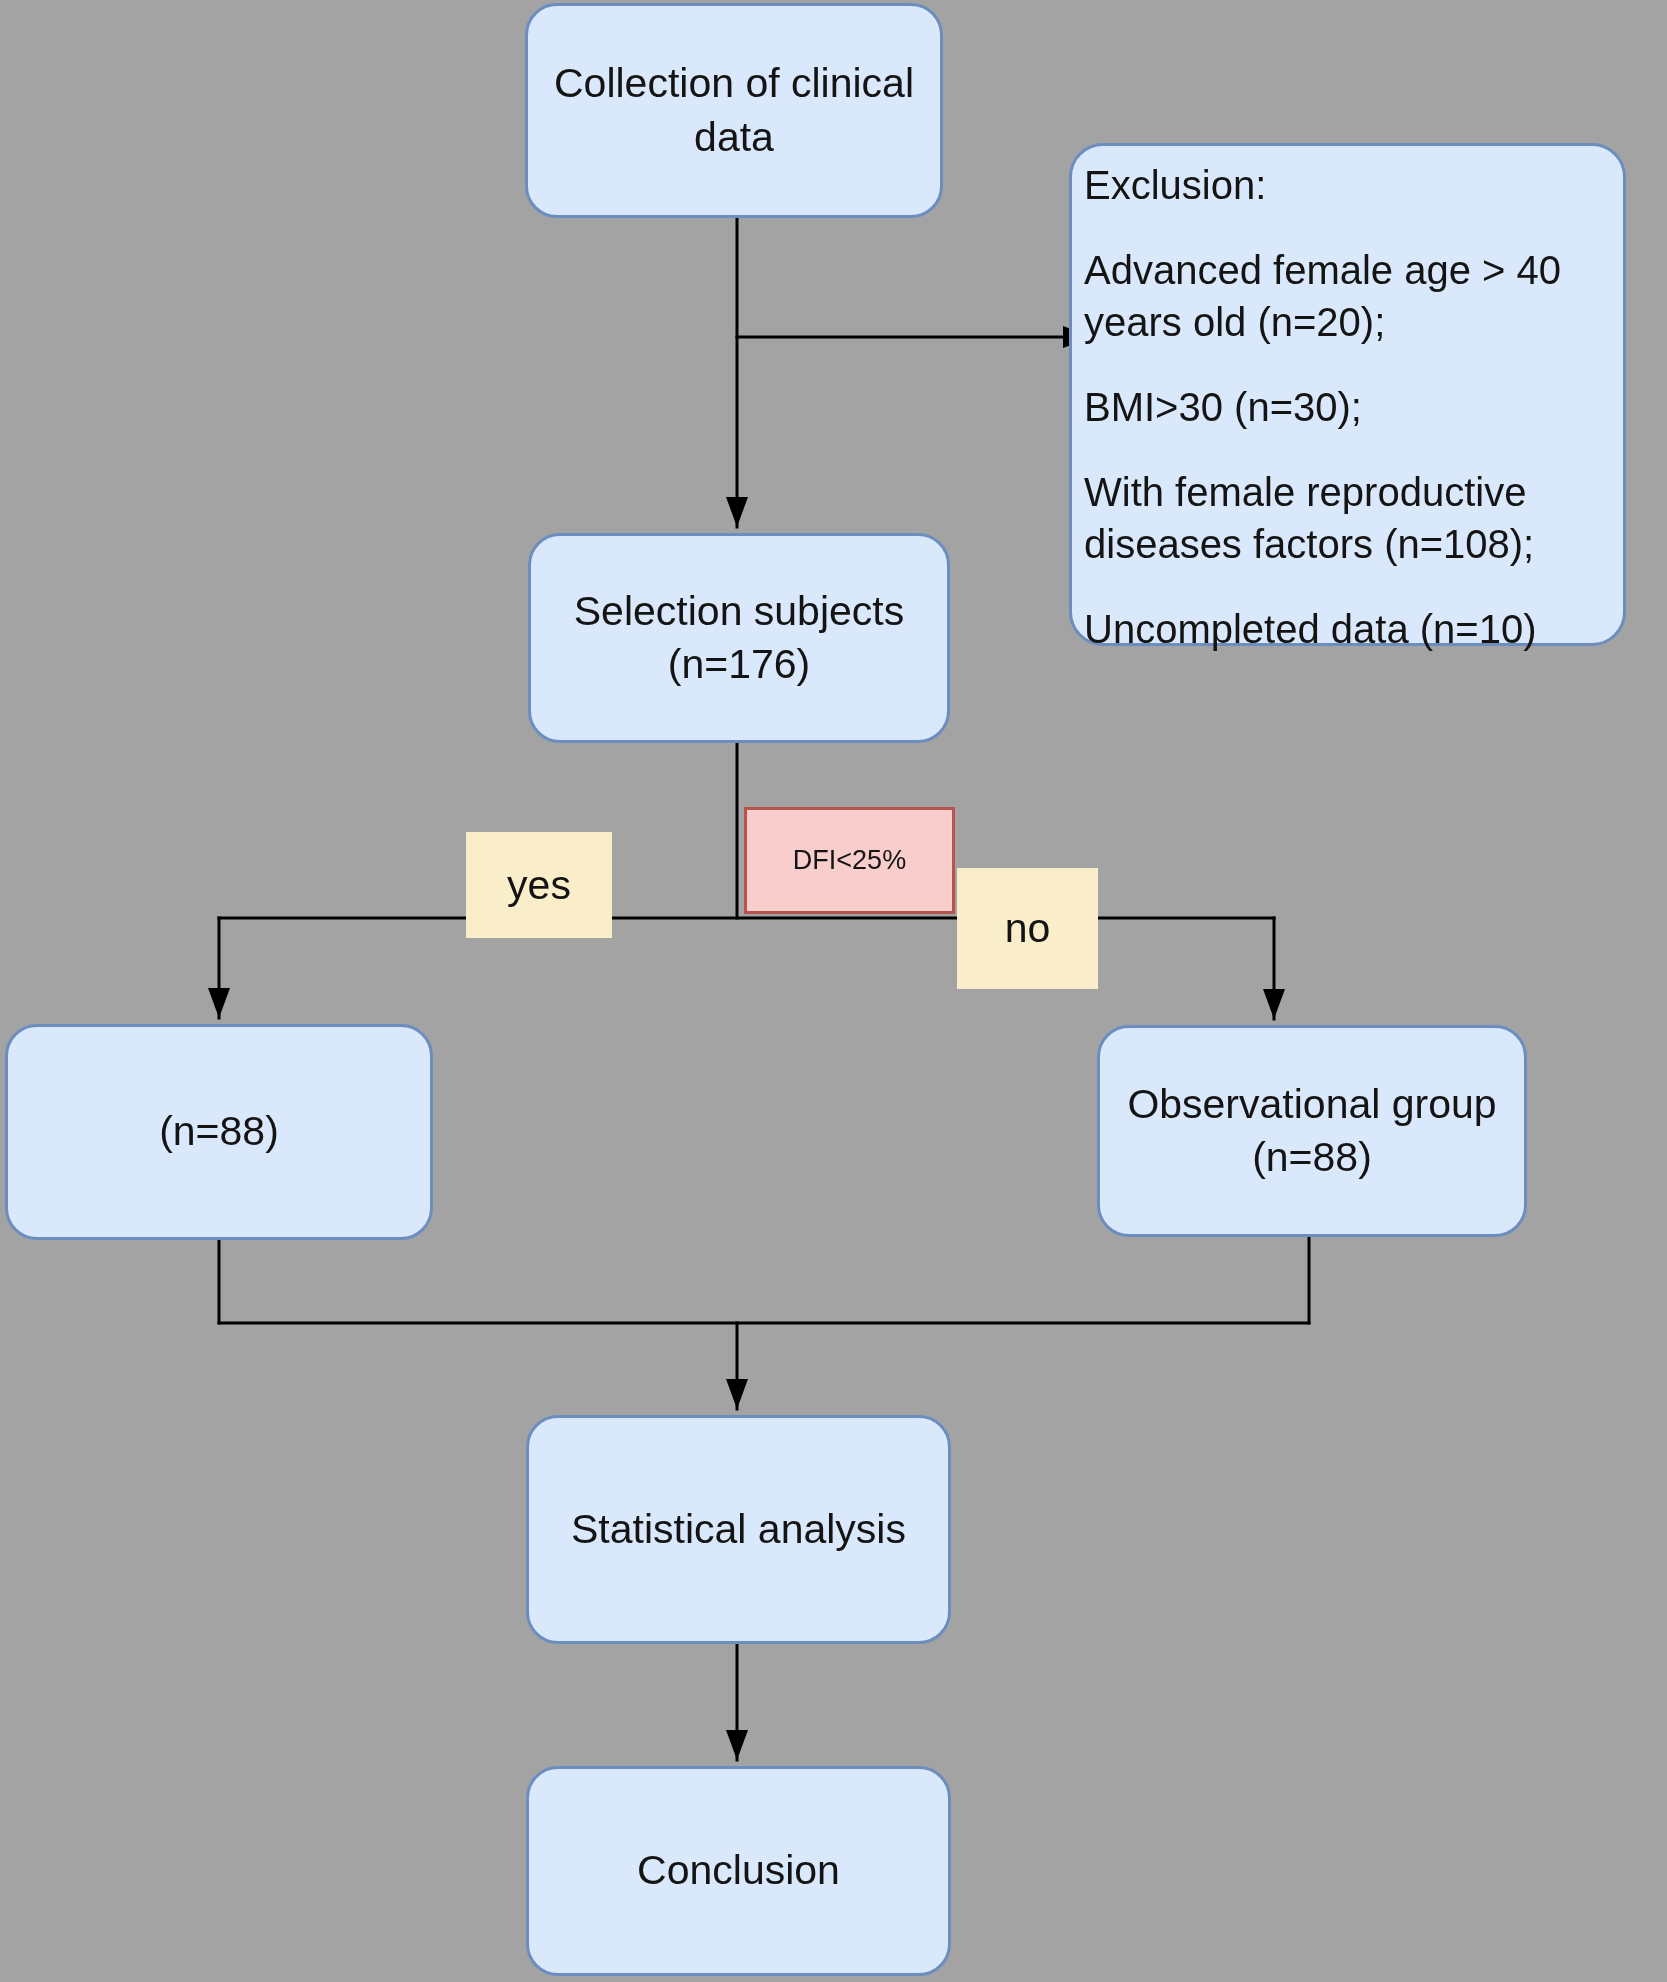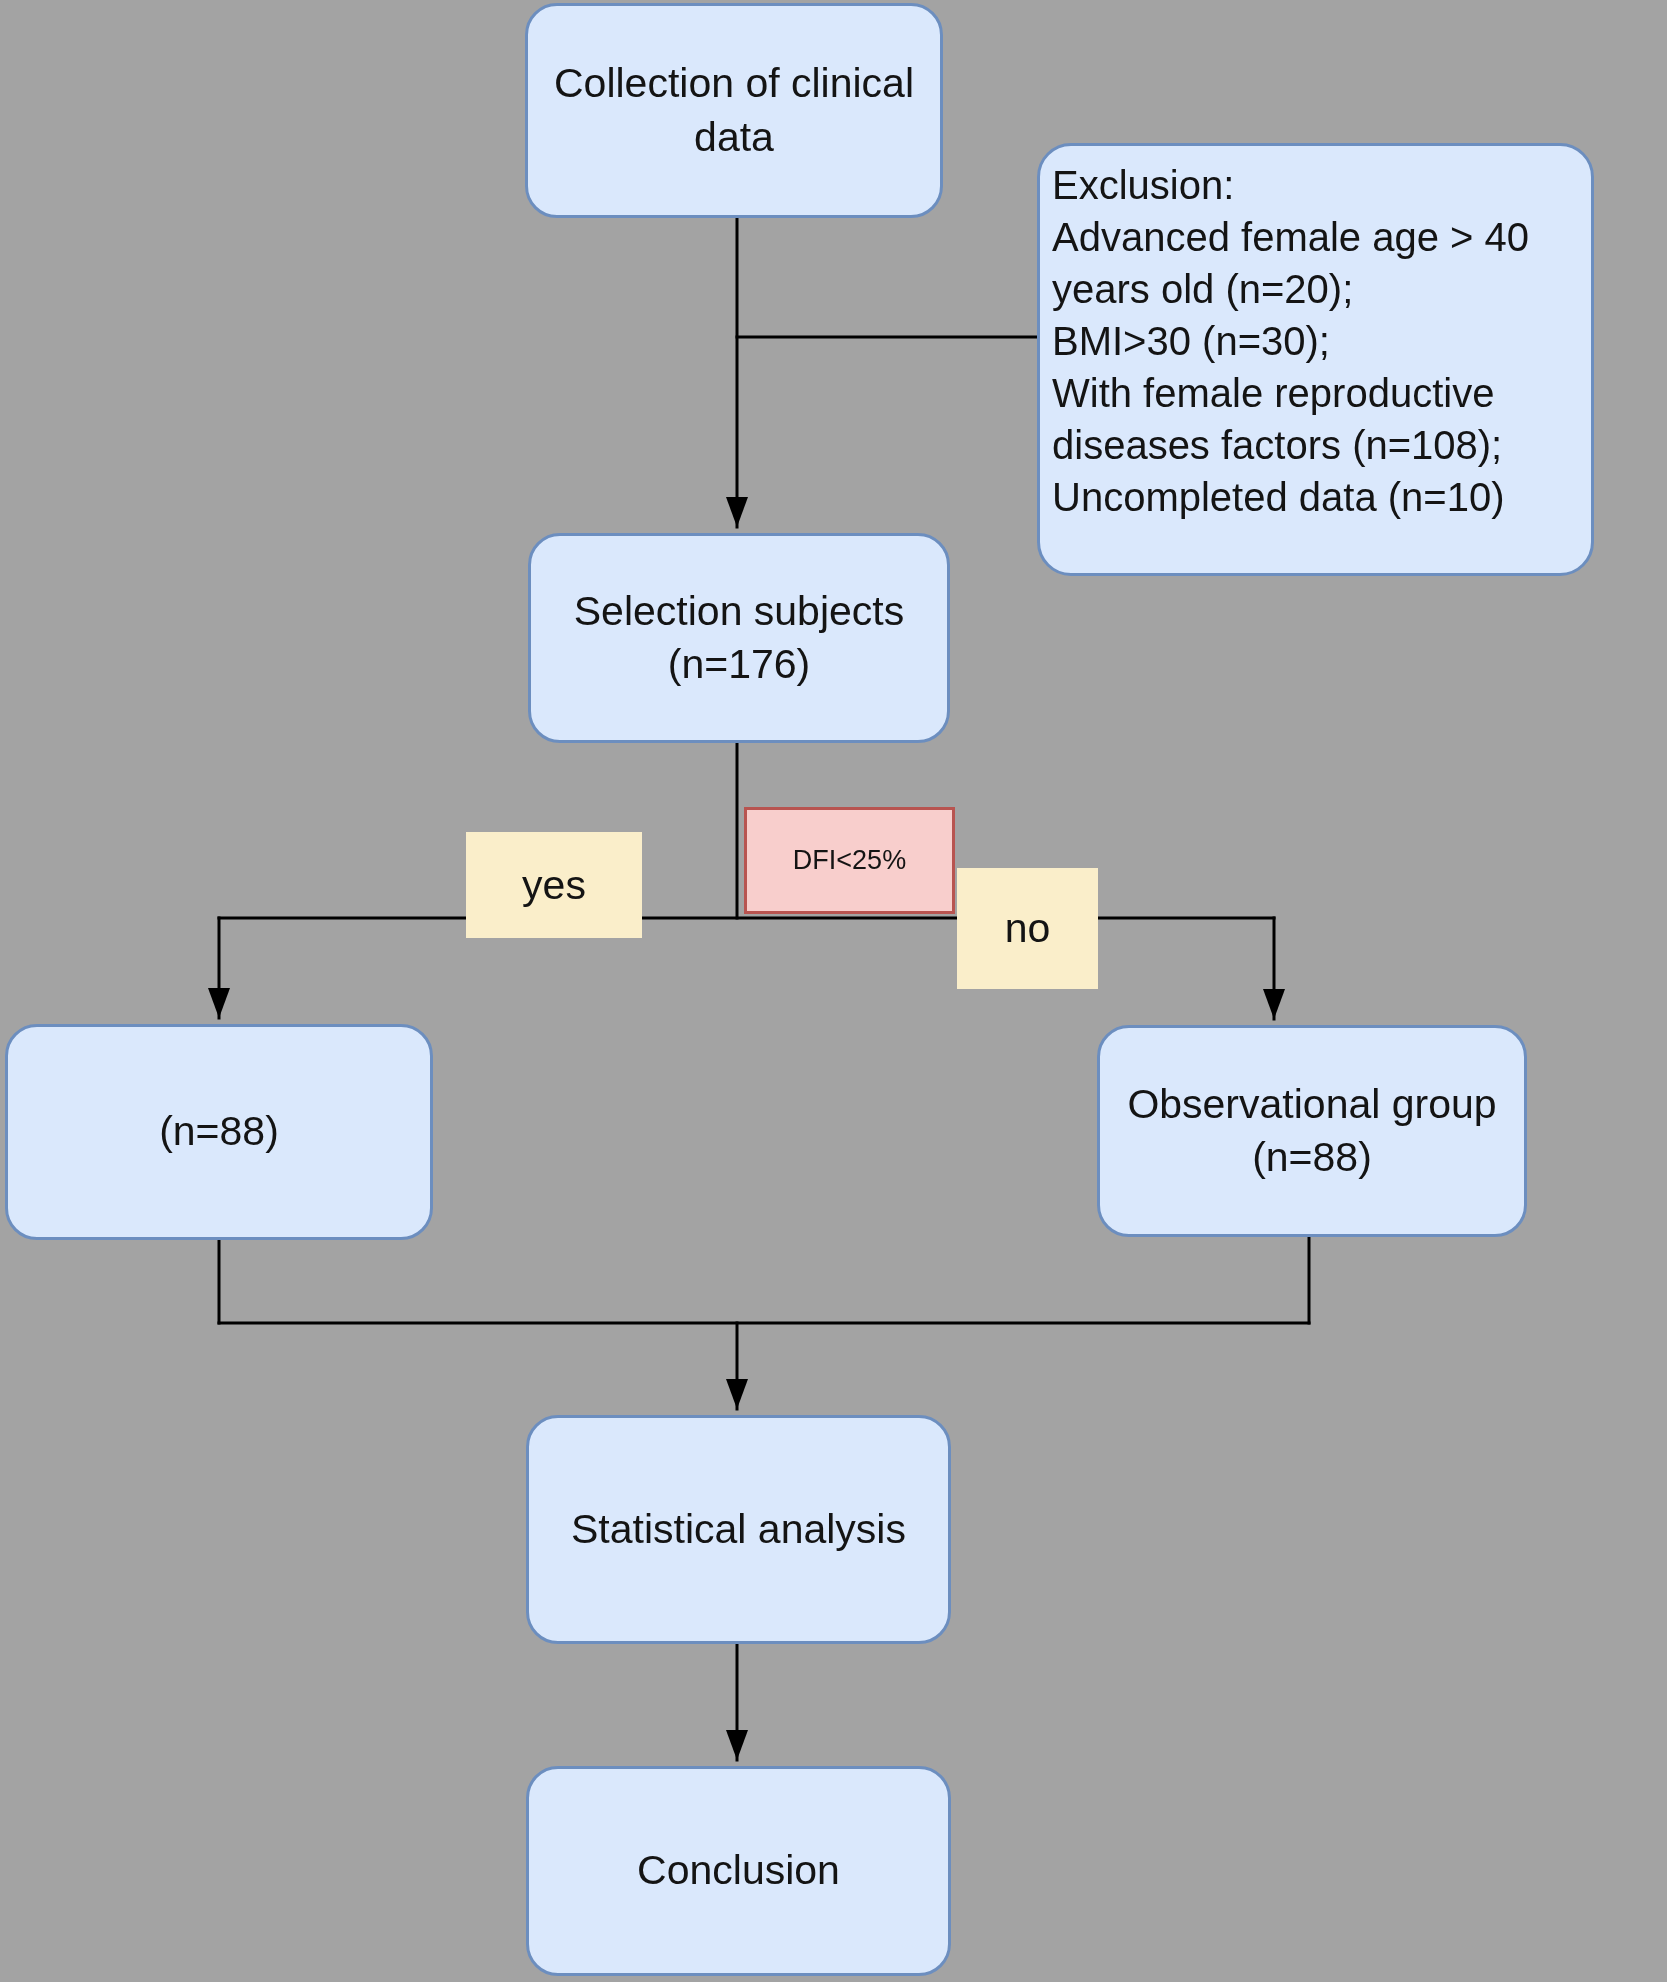--- a/index.html
+++ b/index.html
@@ -69,38 +69,38 @@
       <line x1="219" y1="1323" x2="1309" y2="1323"></line>
       <line x1="737" y1="1323" x2="737" y2="1409" marker-end="url(#ah)"></line>
       <line x1="737" y1="1644" x2="737" y2="1760" marker-end="url(#ah)"></line>
     </g>
   </svg>
 
   <div class="node blue" style="left:525px;top:3px;width:418px;height:215px;padding:0 14px;">
     <span>Collection of clinical data</span>
   </div>
 
-  <div class="node exclusion" style="left:1037px;top:143px;width:557px;height:433px;">
+  <div class="node exclusion" style="left:1069px;top:143px;width:557px;height:503px;gap:33px;">
     <div>Exclusion:</div>
     <div>Advanced female age &gt; 40 years old (n=20);</div>
     <div>BMI&gt;30 (n=30);</div>
     <div>With female reproductive diseases factors (n=108);</div>
     <div>Uncompleted data (n=10)</div>
   </div>
 
   <div class="node blue" style="left:528px;top:533px;width:422px;height:210px;">
     <span class="sub">Selection subjects</span>
     <span class="sub">(n=176)</span>
   </div>
 
   <div class="node decision" style="left:744px;top:779px;width:211px;height:107px;">
     <span>DFI&lt;25%</span>
   </div>
 
-  <div class="node branch-label" style="left:466px;top:832px;width:176px;height:106px;">
+  <div class="node branch-label" style="left:466px;top:832px;width:146px;height:106px;">
     <span>yes</span>
   </div>
 
   <div class="node branch-label" style="left:957px;top:868px;width:141px;height:121px;">
     <span>no</span>
   </div>
 
   <div class="node blue" style="left:5px;top:1024px;width:428px;height:216px;">
     <span class="sub">(n=88)</span>
   </div>

